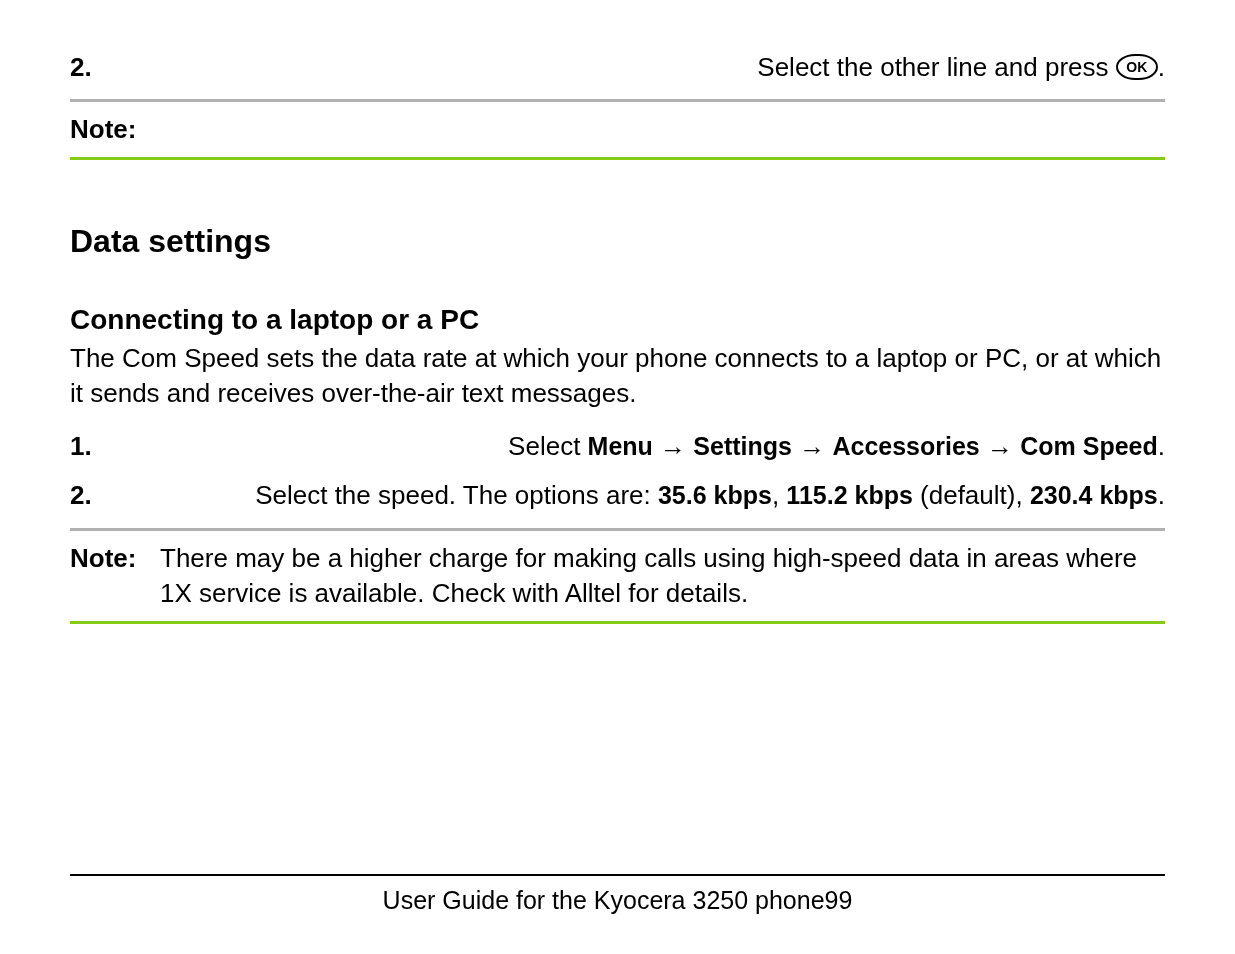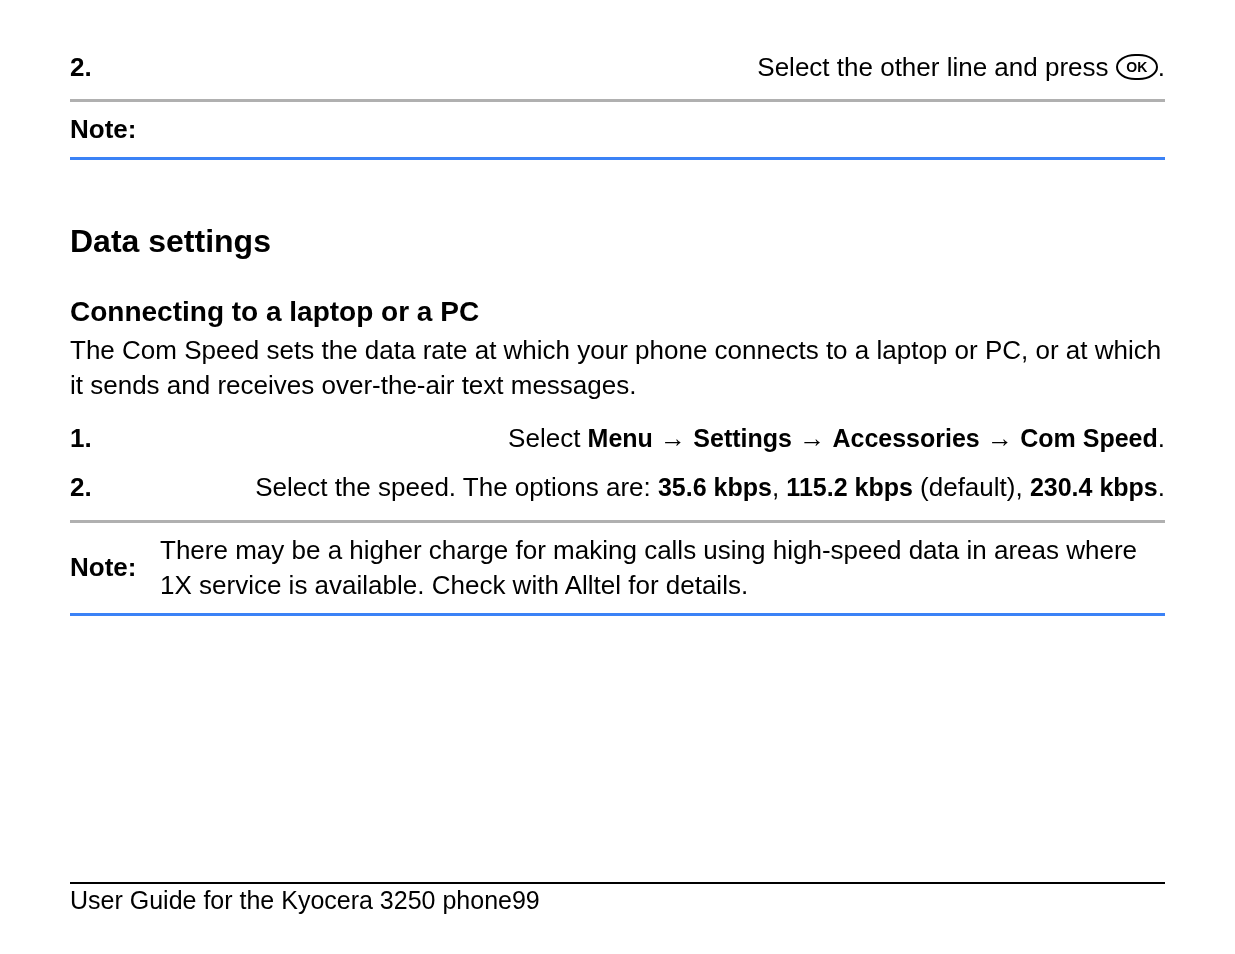--- a/index.html
+++ b/index.html
@@ -25,25 +25,24 @@
     .step-num {
       font-weight: bold;
       min-width: 48px;
     }
     .step-body {
       flex: 1;
       text-align: right;
     }
     .note-block {
       border-top: 3px solid #b0b0b0;
-      border-bottom: 3px solid #3b82f6;
+      border-bottom: 3px solid #84cc16;
       padding: 10px 0;
       display: flex;
       margin-top: 12px;
-      align-items: center;
     }
     .note-label {
       font-weight: bold;
       min-width: 90px;
       flex-shrink: 0;
     }
     .note-body {
       flex: 1;
     }
     .ok-icon {
@@ -57,21 +56,21 @@
       font-size: 14px;
       font-weight: bold;
       vertical-align: middle;
       position: relative;
       top: -2px;
     }
     h2 {
       font-size: 32px;
       font-weight: bold;
       margin-top: 60px;
-      margin-bottom: 30px;
+      margin-bottom: 38px;
     }
     h3 {
       font-size: 28px;
       font-weight: bold;
       margin-bottom: 2px;
     }
     .para {
       margin-bottom: 18px;
     }
     .bold-sans {
@@ -82,22 +81,23 @@
     }
     .arrow {
       font-family: Arial, Helvetica, sans-serif;
     }
     .footer {
       position: absolute;
       bottom: 36px;
       left: 70px;
       right: 70px;
       border-top: 2px solid #000;
+      padding-top: 8px;
       display: flex;
-      justify-content: flex-start;
+      justify-content: center;
       font-size: 25px;
     }
   </style>
 </head>
 <body>
 
 <div class="step">
   <div class="step-num">2.</div>
   <div class="step-body">
     <span>Select the other line and press </span><span class="ok-icon">OK</span><span>.</span>

